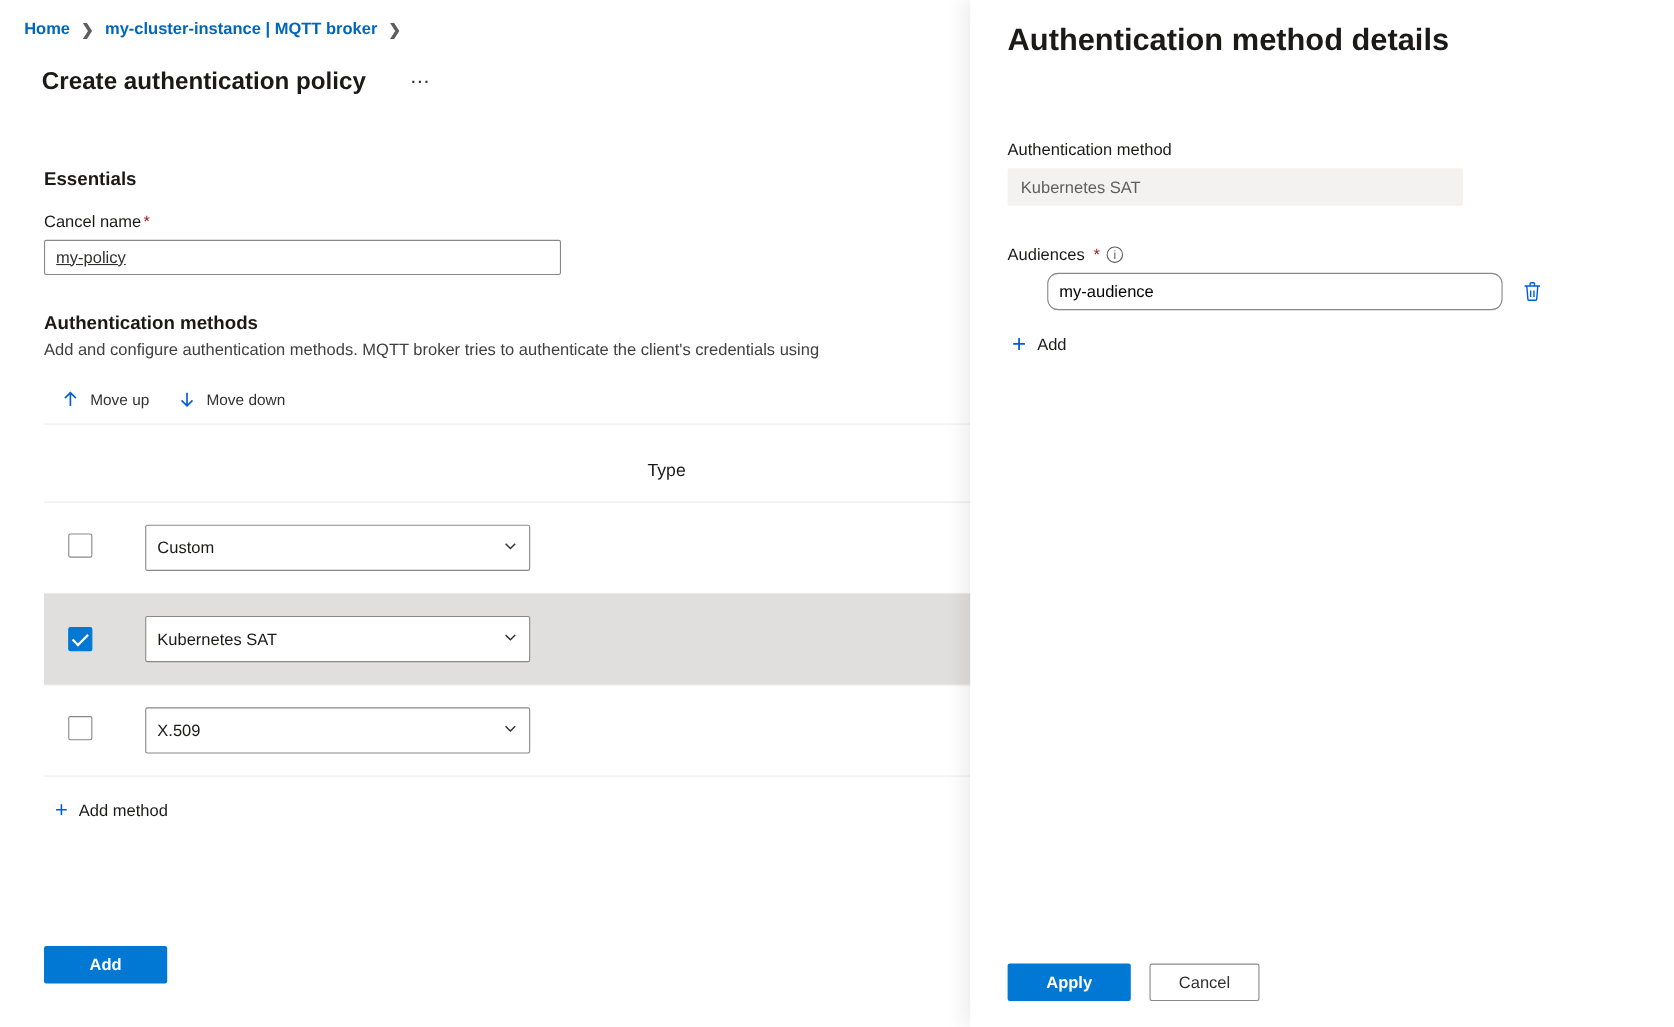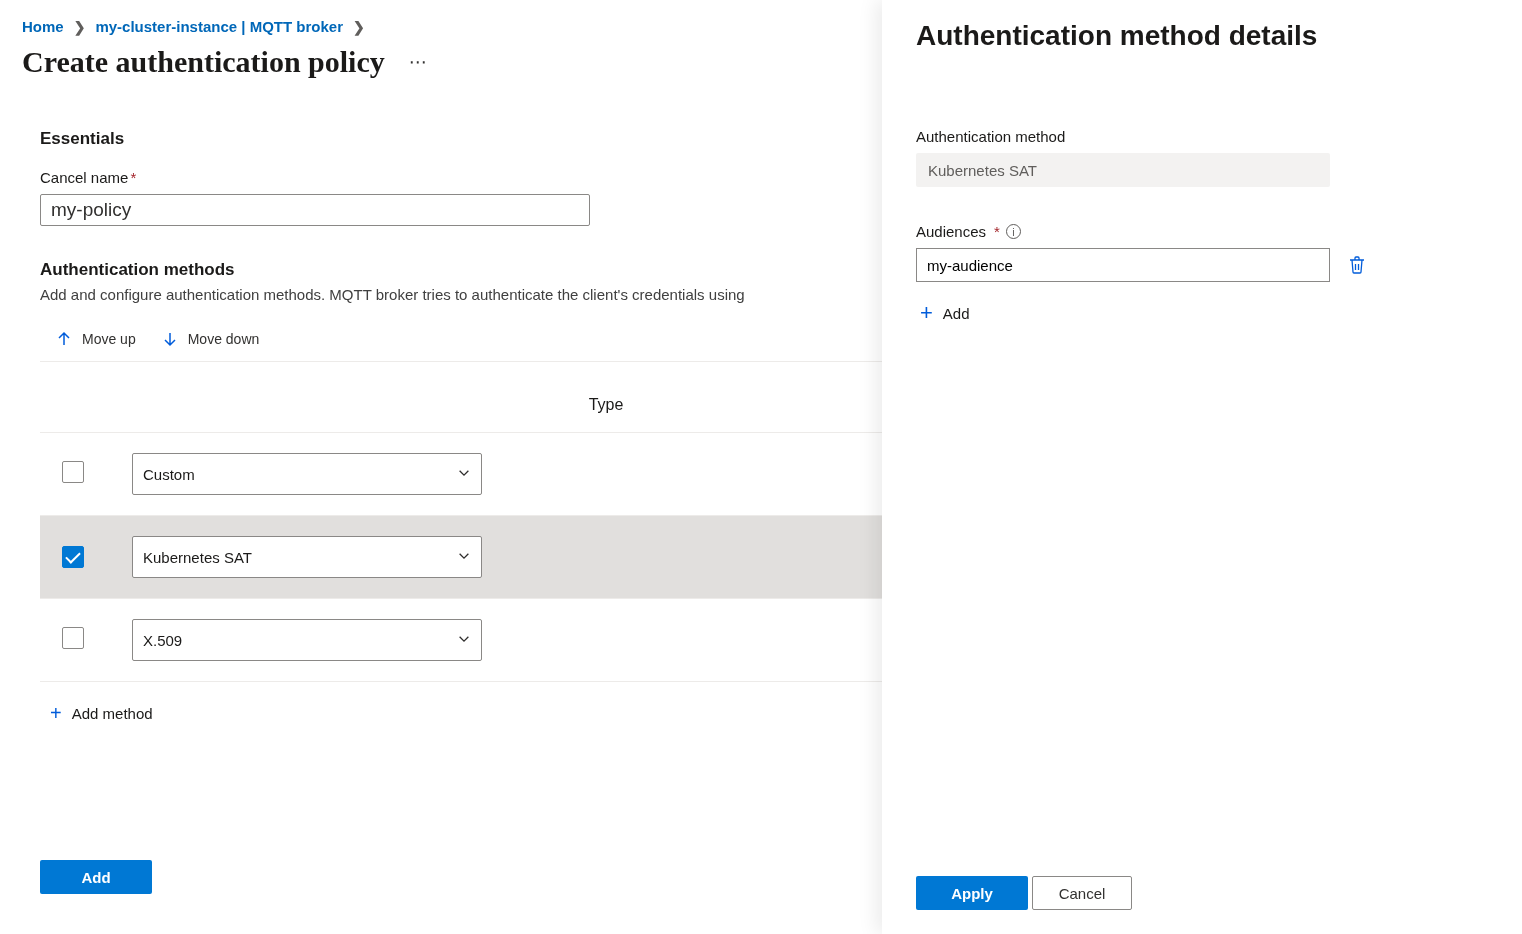--- a/index.html
+++ b/index.html
@@ -17,29 +17,29 @@
   *{box-sizing:border-box;}
   html,body{margin:0;padding:0;font-family:"Segoe UI",Arial,sans-serif;color:var(--text);background:#fff;}
   body{width:1522px;height:934px;overflow:hidden;position:relative;}
 
   
   .main{position:absolute;left:0;top:0;right:0;bottom:0;padding:0;}
   .breadcrumbs{display:flex;align-items:center;gap:10px;font-size:15px;color:var(--link);padding:18px 22px 4px 22px;font-weight:bold;}
   .breadcrumbs .bc-item{color:var(--link);cursor:pointer;}
   .breadcrumbs .bc-sep{color:#605e5c;font-size:14px;}
   .page-title-row{display:flex;align-items:center;gap:18px;padding:6px 22px 22px 22px;}
-  .page-title{font-size:30px;font-weight:600;margin:0;font-family:Liberation Serif, serif;}
+  .page-title{font-size:22px;font-weight:600;margin:16px;}
   .more-dots{font-size:18px;color:#323130;padding:6px;cursor:pointer;letter-spacing:2px;}
 
   .content{padding:0 40px;}
 
   .section-head{font-size:17px;font-weight:600;margin:28px 0 20px 0;}
   .field-label{font-size:15px;margin:18px 0 8px 0;color:var(--text);}
   .req{color:var(--red);margin-left:2px;}
-  .text-input{width:550px;height:32px;border:1px solid var(--border);border-radius:2px;padding:0 10px;font-size:19px;color:#323130;outline:none;}
+  .text-input{width:470px;height:32px;border:1px solid var(--border);border-radius:2px;padding:0 10px;font-size:15px;color:#323130;outline:none;text-decoration:underline;}
 
   .subsection-head{font-size:17px;font-weight:600;margin:34px 0 6px 0;}
   .helper{font-size:15px;color:#404040;margin:0 0 18px 0;}
 
   .move-toolbar{display:flex;align-items:center;gap:26px;padding:10px 0 14px 16px;border-bottom:1px solid var(--border-light);}
   .move-btn{display:inline-flex;align-items:center;gap:10px;font-size:14px;color:#323130;cursor:pointer;}
   .move-btn svg{width:16px;height:16px;stroke:var(--icon-blue);}
 
   table.methods{width:100%;border-collapse:collapse;margin-top:6px;}
   table.methods thead th{text-align:center;font-size:16px;font-weight:400;padding:28px 12px 18px 12px;border-bottom:1px solid var(--border-light);}
@@ -69,25 +69,25 @@
   .footer-bar{position:absolute;left:40px;bottom:40px;}
   .primary-btn{background:var(--primary);color:#fff;border:none;font-size:15px;font-weight:600;height:34px;min-width:112px;padding:0 20px;border-radius:2px;cursor:pointer;}
   .secondary-btn{background:#fff;color:#323130;border:1px solid var(--border);font-size:15px;height:34px;min-width:100px;padding:0 20px;border-radius:2px;cursor:pointer;}
 
   
   .panel{position:absolute;top:0;right:0;bottom:0;width:640px;background:#fff;box-shadow:var(--panel-shadow);padding:20px 34px 24px 34px;display:flex;flex-direction:column;}
   .panel-title{font-size:28px;font-weight:600;margin:0 0 40px 0;}
   .panel-label{font-size:15px;margin-bottom:8px;display:flex;align-items:center;gap:6px;}
   .panel-input-disabled{width:414px;height:34px;background:#f3f2f1;border:none;border-radius:2px;padding:0 12px;font-size:15px;color:#605e5c;display:flex;align-items:center;}
   .aud-row{display:flex;align-items:center;gap:18px;margin-bottom:14px;}
-  .panel-input{width:414px;height:34px;border:1px solid var(--border);border-radius:0;padding:0 10px;font-size:15px;outline:none;}
+  .panel-input{width:414px;height:34px;border:1px solid var(--border);border-radius:10px;padding:0 10px;font-size:15px;outline:none;margin-left:36px;}
   .info-icon{width:15px;height:15px;border:1px solid #605e5c;border-radius:50%;display:inline-flex;align-items:center;justify-content:center;font-size:11px;color:#605e5c;cursor:default;}
   .panel-add{display:inline-flex;align-items:center;gap:10px;font-size:15px;cursor:pointer;margin-top:4px;margin-left:4px;}
   .panel-add .plus{color:var(--icon-blue);font-size:22px;font-weight:300;}
-  .panel-footer{margin-top:auto;display:flex;gap:4px;padding-top:20px;}
+  .panel-footer{margin-top:auto;display:flex;gap:17px;padding-top:20px;}
   .spacer{height:36px;}
 </style>
 </head>
 <body>
 
 <div class="main">
 
   <div class="breadcrumbs">
     <span class="bc-item">Home</span>
     <span class="bc-sep">❯</span>

